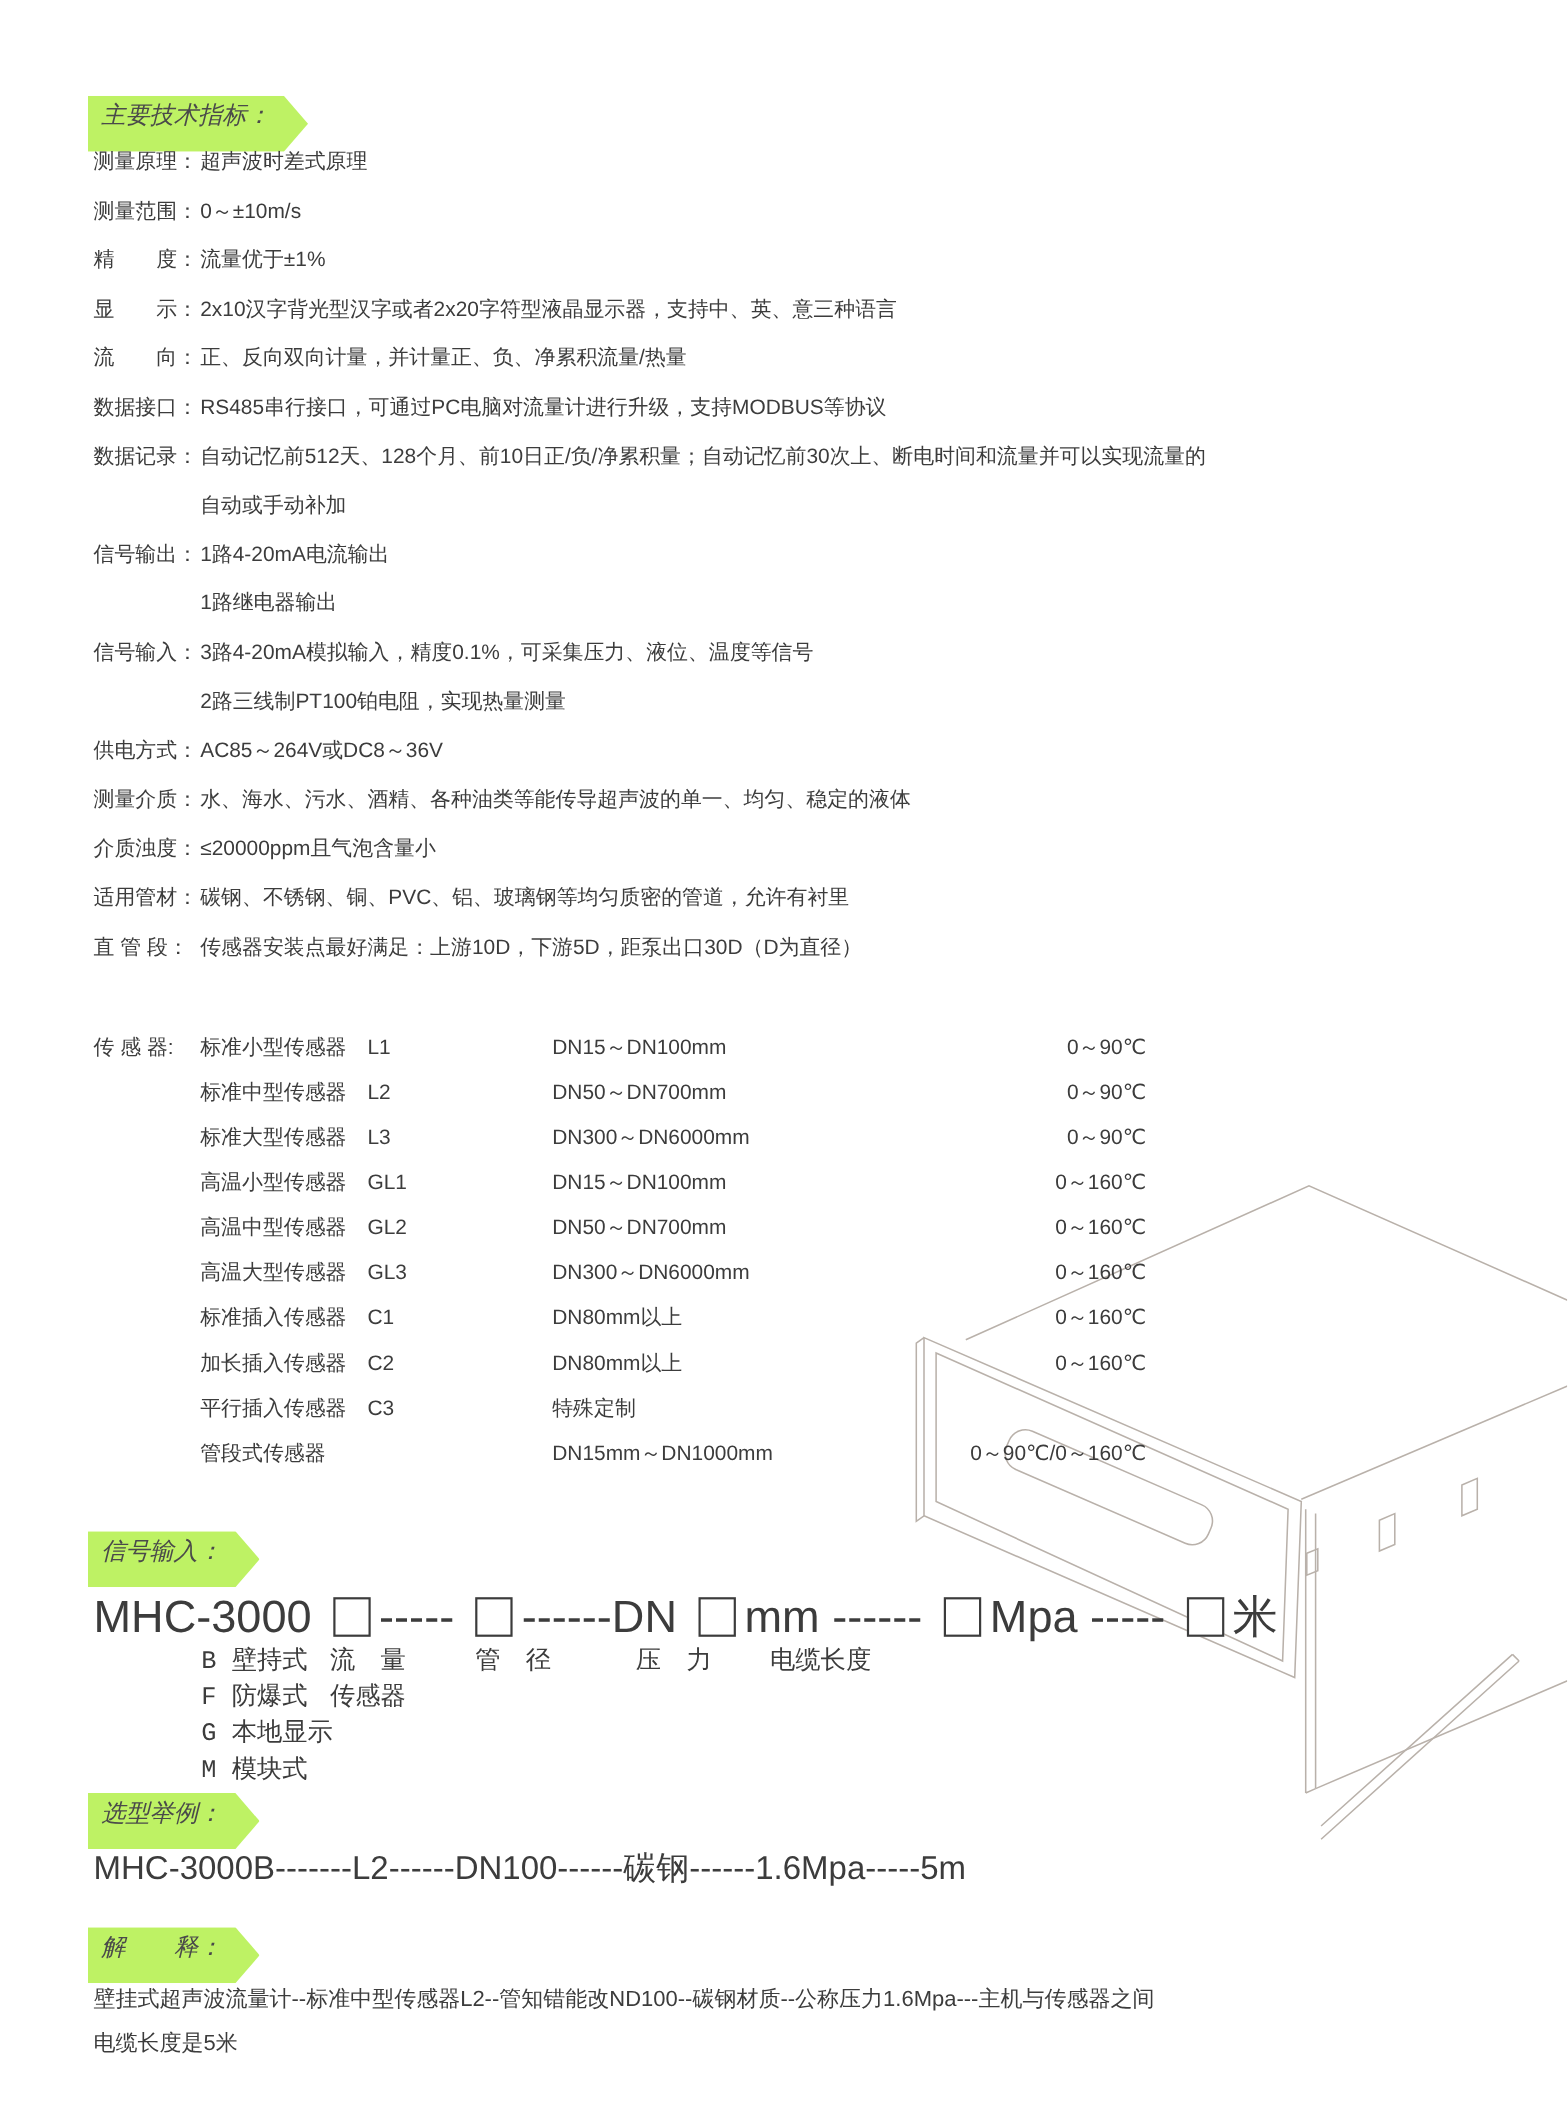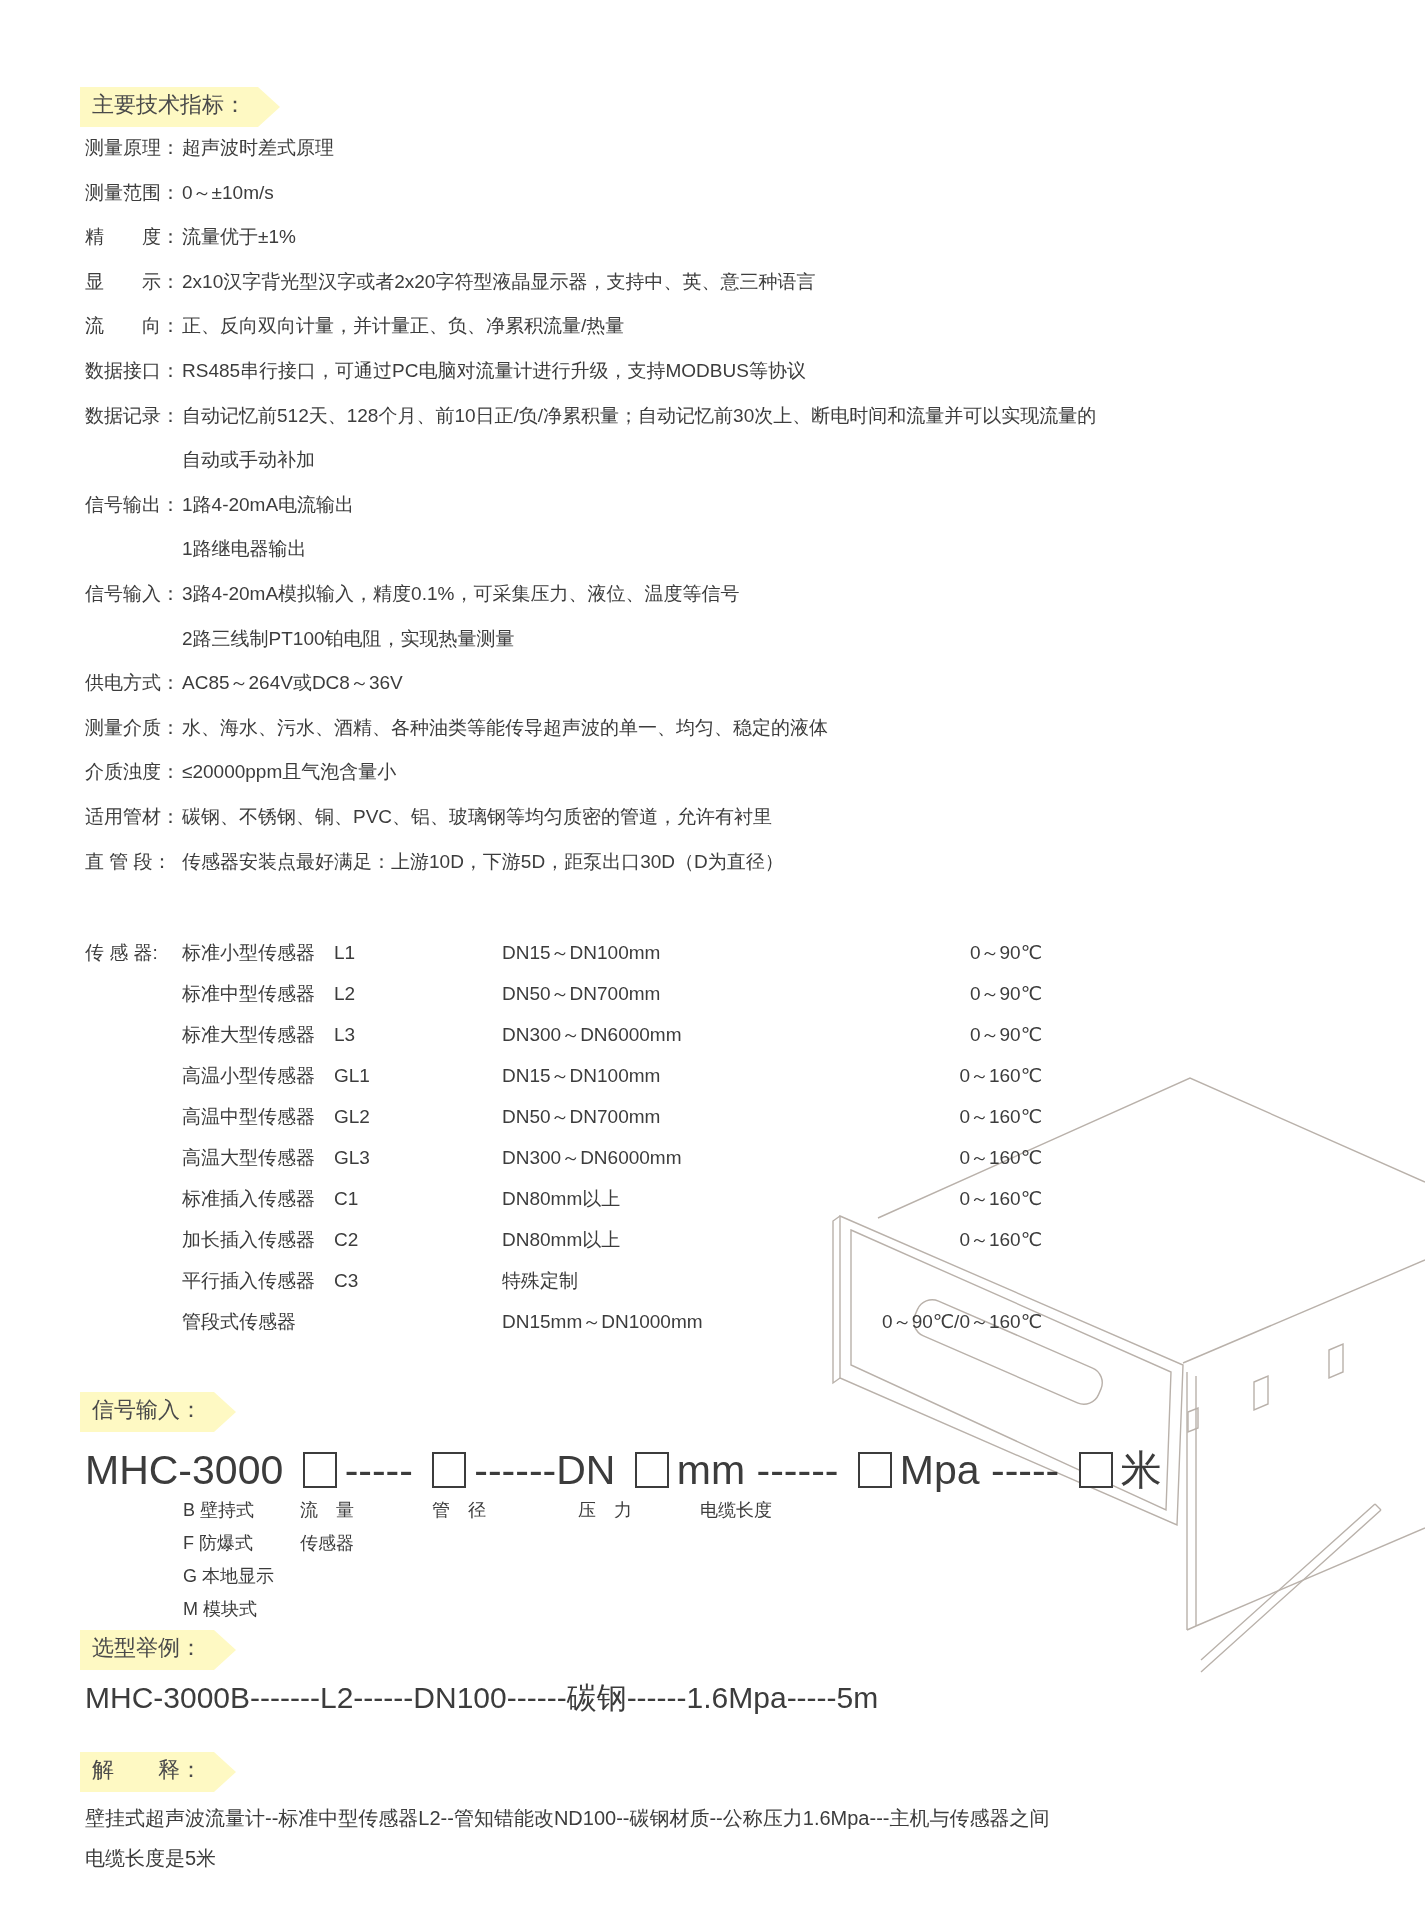--- a/index.html
+++ b/index.html
@@ -1,23 +1,24 @@
 <!DOCTYPE html>
 <html><head>
 <meta charset="utf-8">
 <style>
   html,body{margin:0;padding:0;background:#ffffff;}
   #page{
     position:relative; width:1425px; height:1920px; background:#ffffff;
     font-family:"Liberation Sans","DejaVu Sans",sans-serif; color:#3c3c3c; overflow:hidden;
   }
   .banner{
-    position:absolute; left:80px; height:35px; background:#fef9c3; color:#4a4a4a;
-    font-size:22px; line-height:35px; padding:0 34px 5px 12px; white-space:pre;
+    position:absolute; left:80px; height:35px; background:#bef264; color:#4a4a4a;
+    font-size:22px; line-height:35px; padding:0 34px 16px 12px; white-space:pre;
     clip-path:polygon(0 0, calc(100% - 22px) 0, 100% 50%, calc(100% - 22px) 100%, 0 100%);
+    font-style:italic;
   }
   #banner-specs{top:87px;}
   #banner-coding{top:1392px;}
   #banner-example{top:1630px;}
   #banner-explain{top:1752px;}
 
   #spec-list{position:absolute; left:85px; top:126px; width:1100px; font-size:19px;}
   .spec-row{display:flex;}
   .spec-label{flex:0 0 97px; line-height:44.6px; white-space:pre;}
   .spec-lines{flex:1;}
@@ -28,21 +29,21 @@
   .sensor-row{display:grid; grid-template-columns:152px 168px 292px 1fr; line-height:41px;}
   .sensor-cell{white-space:pre;}
   .sensor-temp{text-align:right;}
 
   #model-line{position:absolute; left:85px; top:1450px; height:40px; font-size:41px;
     display:flex; align-items:center; white-space:pre;}
   .model-box{display:inline-block; width:30px; height:32px; border:2px solid #3c3c3c;
     margin:0 8px; flex:none; background:#fff;}
   .model-text{white-space:pre;}
 
-  .legend-col{position:absolute; top:1494px; font-size:18px; line-height:33px; white-space:pre;}
+  .legend-col{position:absolute; top:1494px; font-size:23px; line-height:33px; white-space:pre;font-family:Liberation Mono, monospace;}
   #legend-col-0{left:183px;}
   #legend-col-1{left:300px;}
   #legend-col-2{left:432px;}
   #legend-col-3{left:578px;}
   #legend-col-4{left:700px;}
 
   #example-code{position:absolute; left:85px; top:1678px; font-size:30px; white-space:pre; color:#3c3c3c;}
 
   #explain-lines{position:absolute; left:85px; top:1798px; font-size:20px; line-height:40px;}
   .explain-line{white-space:pre;}

